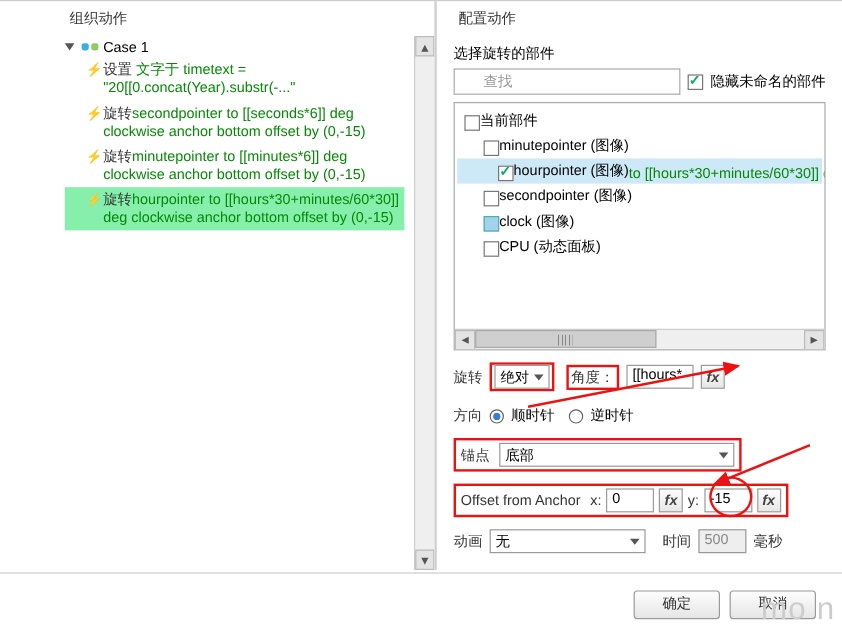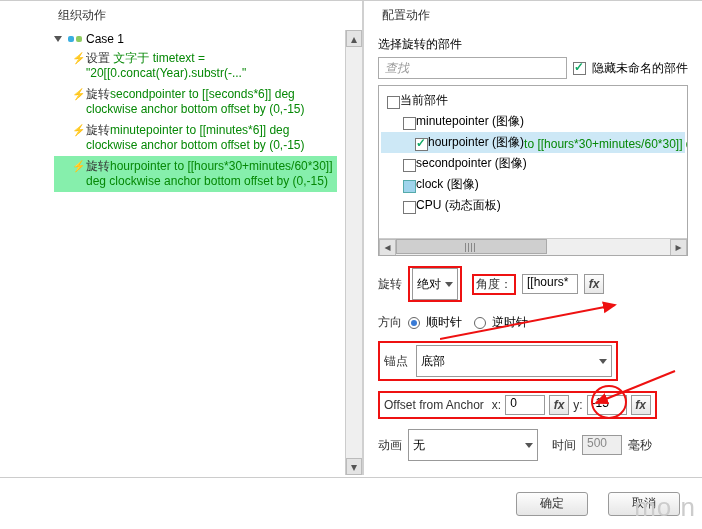--- a/index.html
+++ b/index.html
@@ -16,52 +16,52 @@
   .caseicon::before{content:"";position:absolute;left:0;top:3px;width:6px;height:6px;background:#3aaee0;border-radius:2px}
   .caseicon::after{content:"";position:absolute;right:0;top:3px;width:6px;height:6px;background:#8ecb60;border-radius:2px}
   .action{display:flex;padding:3px 4px 3px 18px;color:#333;line-height:15px}
   .bolt{width:14px;flex:none;color:#666;font-weight:bold}
   .bolt::before{content:"⚡";color:#555;font-size:11px}
   .atxt{flex:1}
   .atxt .g{color:#068806}
   .selrow{background:#86efac}
   .rlabel{padding:6px 10px 4px 14px}
   .searchrow{display:flex;align-items:center;padding:0 14px 6px 14px;gap:6px}
-  .searchbox{flex:1;height:22px;border:1px solid #aaa;padding:0 6px;color:#999;font-style:italic;line-height:20px;background:#fff}
+  .searchbox{flex:1;height:22px;border:1px solid #aaa;padding:0 24px;color:#999;line-height:20px;background:#fff}
   .chk{width:13px;height:13px;border:1px solid #777;display:inline-block;background:#fff;position:relative;flex:none}
   .chk.on::after{content:"✓";position:absolute;left:0;top:-3px;font-size:12px;color:#1a6; font-weight:bold}
   .listbox{margin:0 14px;border:1px solid #aaa;height:210px;overflow:hidden;position:relative;background:#fff}
   .listinner{padding:4px 2px}
   .lrow{display:flex;align-items:flex-end;gap:0;padding:2px 6px;white-space:nowrap}
   .lrow.sel{background:#cde8f6}
   .cbox{width:13px;height:13px;border:1px solid #777;background:#fff;flex:none;position:relative}
   .cbox.on::after{content:"✓";position:absolute;left:0;top:-3px;font-size:12px;color:#1a6;font-weight:bold}
   .cbox.blue{background:#9fd4ec;border-color:#5aa}
   .lrow .g{color:#068806}
   .hscroll{position:absolute;left:0;right:0;bottom:0;height:17px;background:#efefef;border-top:1px solid #ccc;display:flex;align-items:center}
   .hscroll .btn{width:17px;height:17px;background:#e4e4e4;border:1px solid #bbb;display:flex;align-items:center;justify-content:center;color:#555}
   .hscroll .track{flex:1;position:relative;height:17px}
   .hscroll .thumb{position:absolute;left:0;top:0;height:15px;width:55%;background:#cfcfcf;border:1px solid #aaa}
   .hscroll .grip{position:absolute;left:50%;top:3px;width:12px;height:9px;transform:translateX(-50%);background:repeating-linear-gradient(90deg,#888 0 1px,transparent 1px 3px)}
   .controls{padding:10px 14px 0 14px}
   .crow{display:flex;align-items:center;gap:6px;margin-bottom:10px;position:relative}
   .lbl{color:#333}
   .redbox{border:2px solid #e11;padding:0 2px}
-  .dd{height:32px;border:1px solid #999;background:#fff;display:flex;align-items:center;padding:0 4px;min-width:46px;position:relative}
+  .dd{height:20px;border:1px solid #999;background:#fff;display:flex;align-items:center;padding:0 4px;min-width:46px;position:relative}
   .dd .ar{margin-left:auto;width:0;height:0;border-left:4px solid transparent;border-right:4px solid transparent;border-top:5px solid #555}
   .inp{height:20px;border:1px solid #999;background:#fff;padding:0 4px;min-width:52px}
   .inp.dis{background:#eee;color:#888}
   .fx{width:20px;height:20px;border:1px solid #999;background:linear-gradient(#fdfdfd,#e7e7e7);display:flex;align-items:center;justify-content:center;font-style:italic;font-weight:bold;color:#444}
   .radio{width:12px;height:12px;border:1px solid #666;border-radius:50%;display:inline-block;position:relative;flex:none}
   .radio.on::after{content:"";position:absolute;left:2px;top:2px;width:6px;height:6px;border-radius:50%;background:#3a7bd5}
   .anchorrow{border:2px solid #e11;padding:2px 4px;display:flex;align-items:center;gap:8px}
   .anchorrow .dd{flex:1}
   .offsetrow{border:2px solid #e11;padding:2px 4px;display:flex;align-items:center;gap:4px}
   .oval{position:absolute;border:2px solid #e11;border-radius:50%;pointer-events:none}
-  .footer{position:absolute;left:0;right:0;bottom:0;height:52px;border-top:1px solid #ccc;display:flex;align-items:center;justify-content:flex-end;padding:0 22px;gap:20px;background:#fff}
+  .footer{position:absolute;left:0;right:0;bottom:0;height:52px;border-top:1px solid #ccc;display:flex;align-items:center;justify-content:flex-end;padding:0 22px;gap:8px;background:#fff}
   .btn2{min-width:72px;height:24px;border:1px solid #9a9a9a;background:linear-gradient(#fdfdfd,#e6e6e6);border-radius:3px;display:flex;align-items:center;justify-content:center;color:#333}
   .wm{position:absolute;right:6px;bottom:6px;font-size:26px;color:#ccc;letter-spacing:1px;font-family:Arial}
   svg.arrow{position:absolute;pointer-events:none}
   .leftscroll{width:17px;background:#efefef;border-left:1px solid #ccc;display:flex;flex-direction:column}
   .leftwrap{display:flex;flex:1;overflow:hidden}
   .leftscroll .sbtn{height:17px;border:1px solid #bbb;background:#e4e4e4;display:flex;align-items:center;justify-content:center;color:#555}
   .leftscroll .strack{flex:1}
 </style>
 </head>
 <body>

